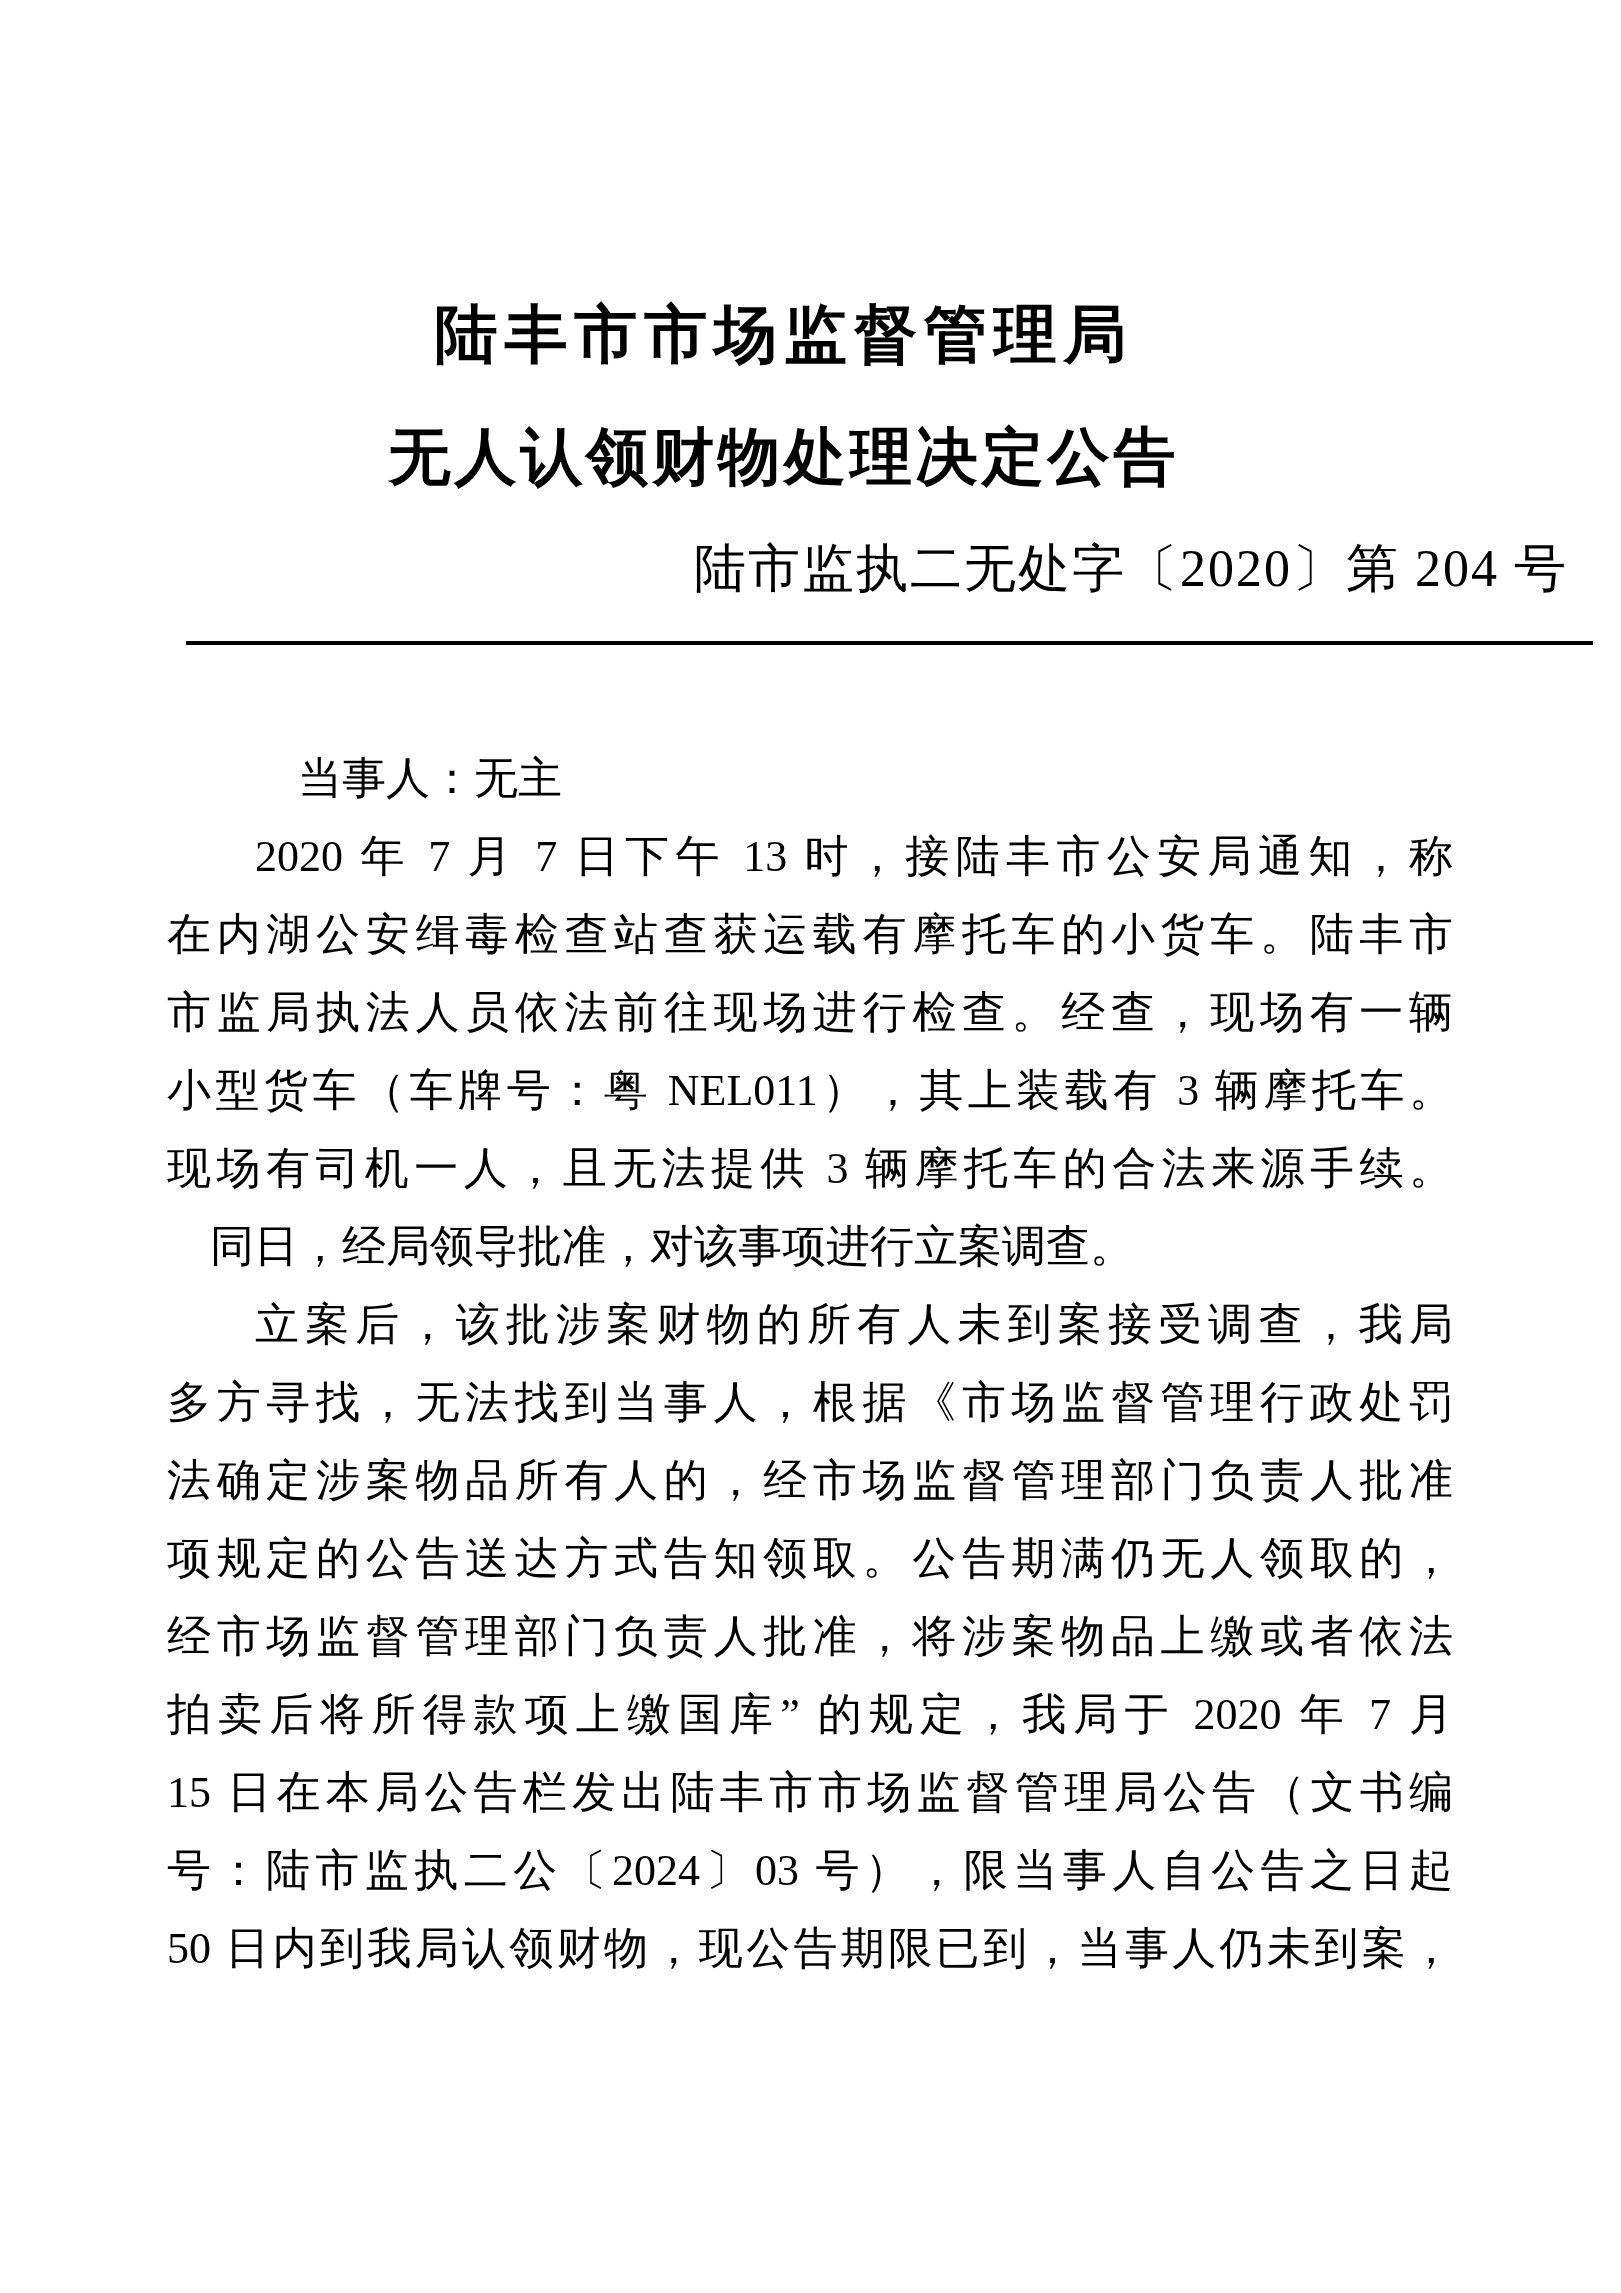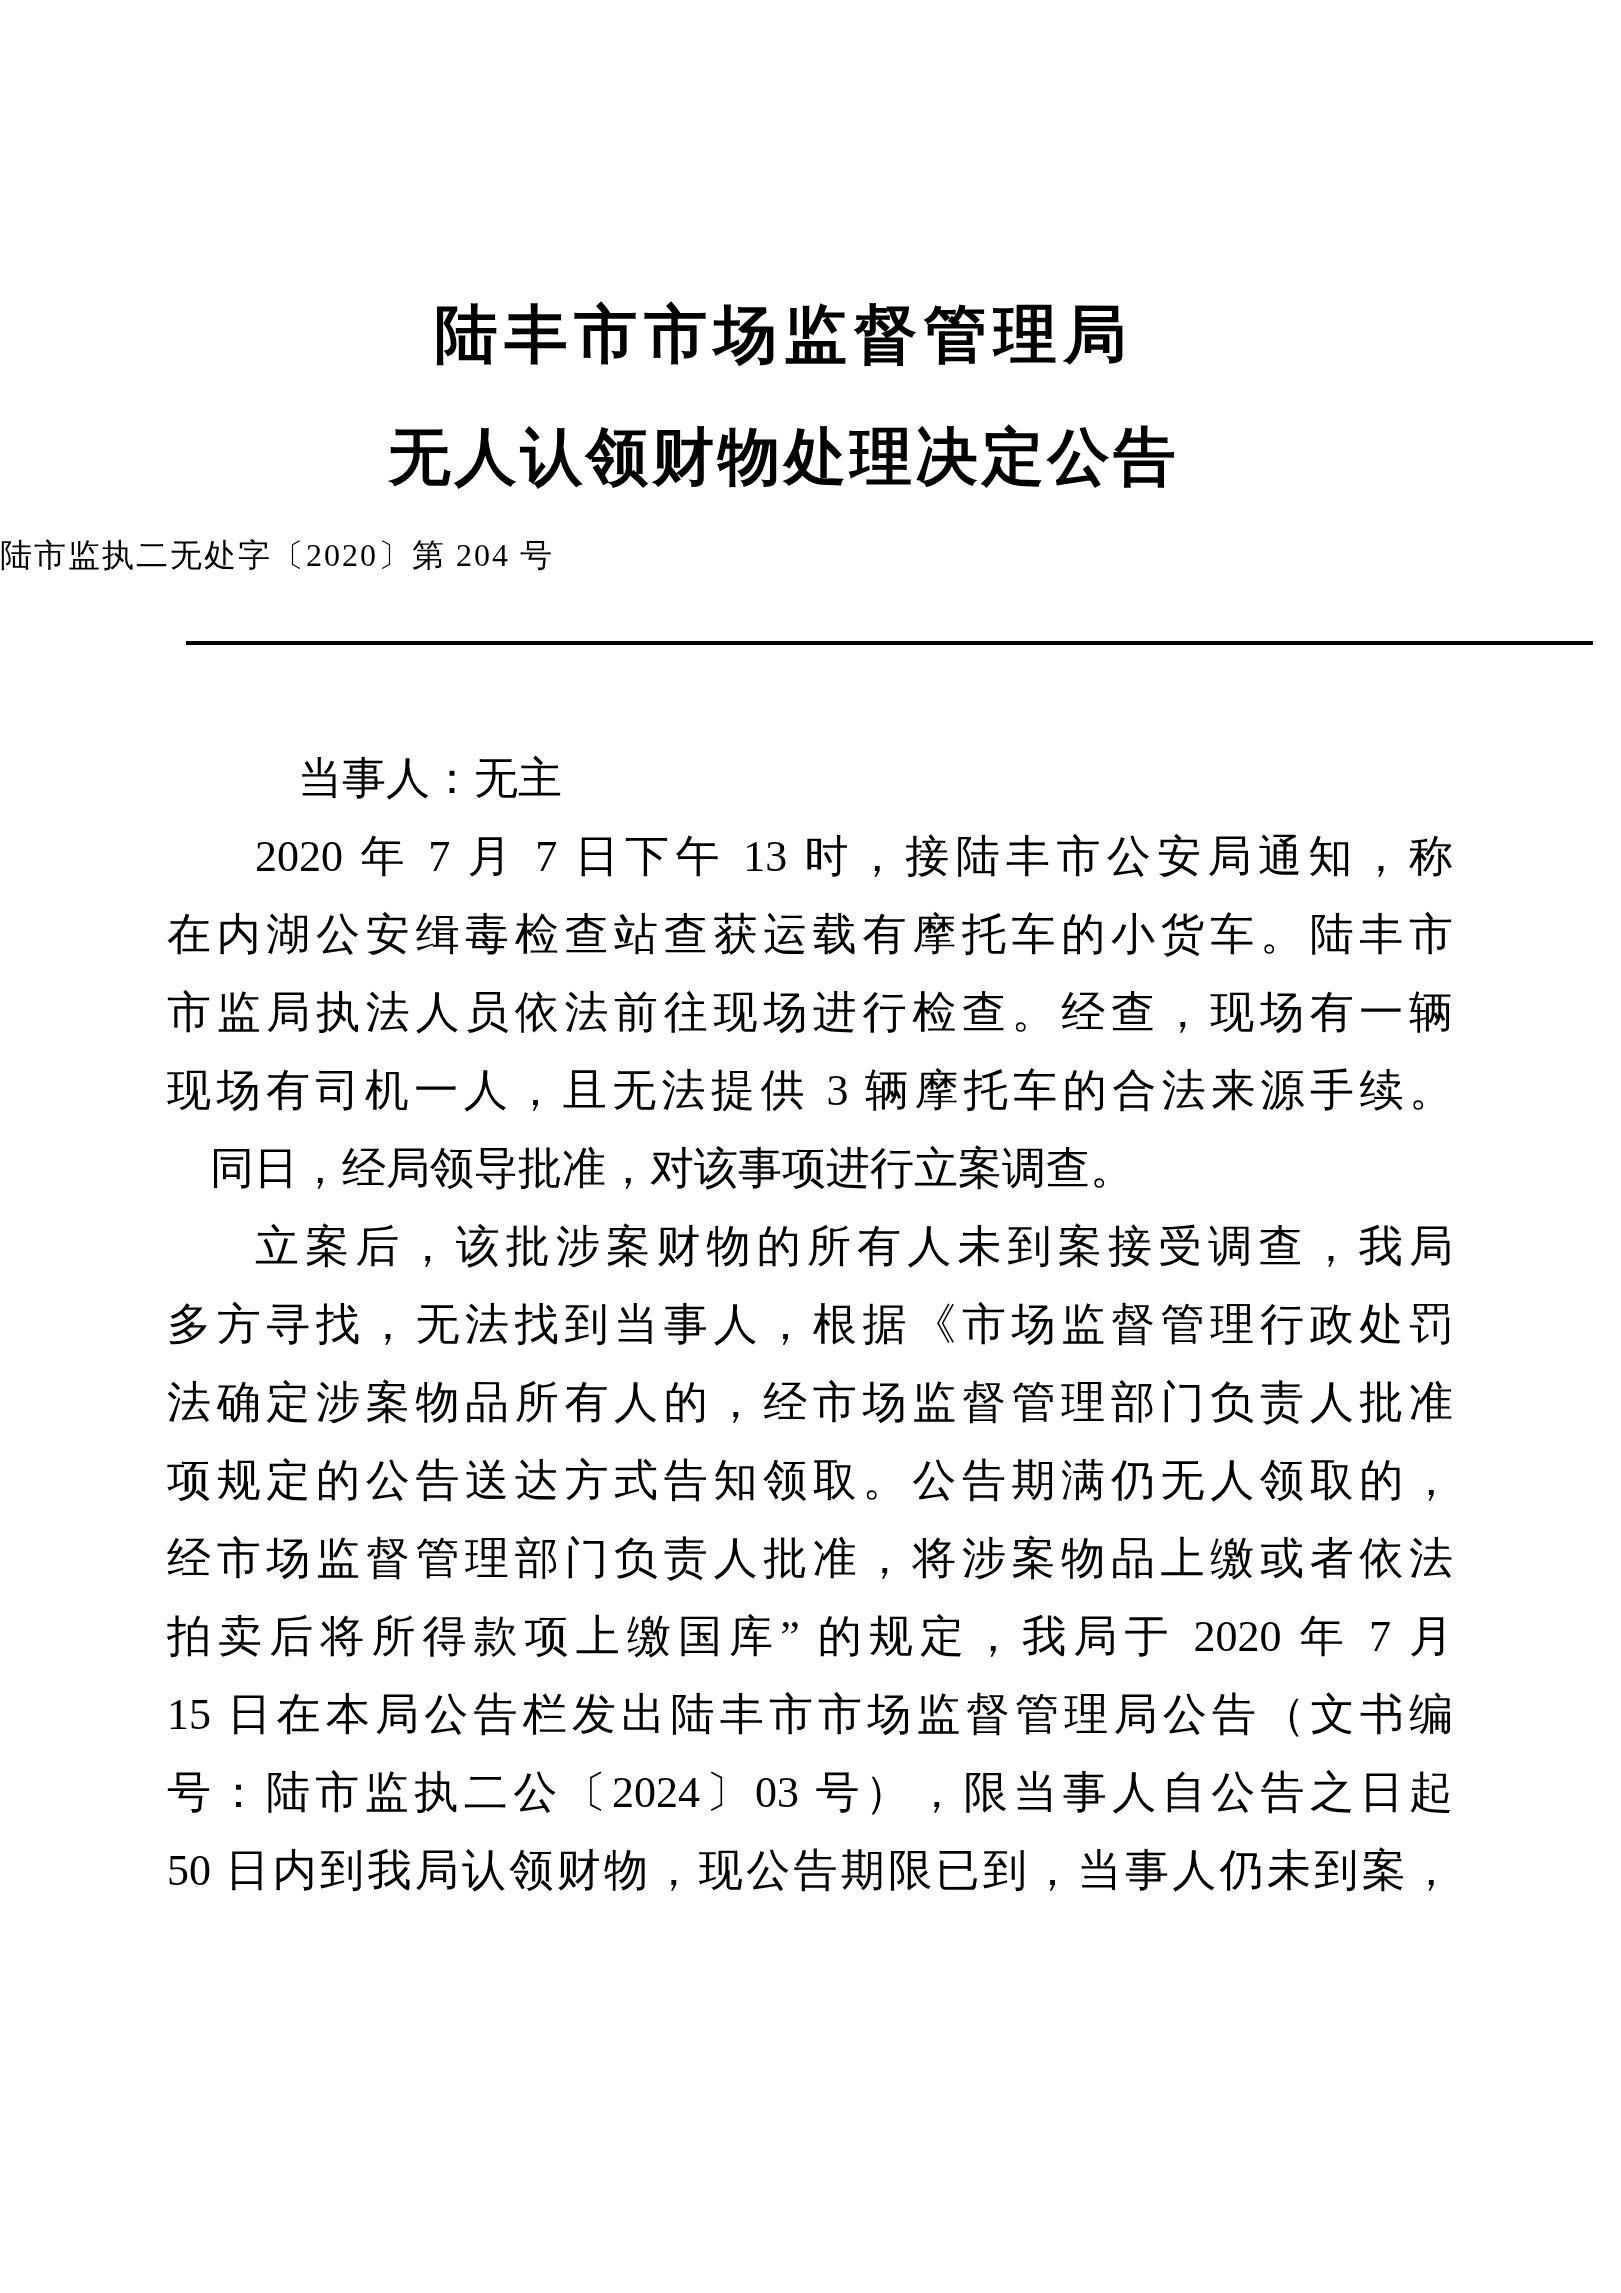--- a/index.html
+++ b/index.html
@@ -39,23 +39,23 @@
     font-size: 62px;
     letter-spacing: 3.9px;
     color: #000;
     white-space: nowrap;
   }
   .doc-number {
     position: absolute;
     top: 534px;
     left: 0;
     width: 1568px;
-    text-align: left;
+    text-align: right;
     font-family: "Liberation Serif", "DejaVu Serif", serif;
-    font-size: 32px;
+    font-size: 52px;
     letter-spacing: 2px;
     color: #000;
     white-space: nowrap;
   }
   .rule {
     position: absolute;
     top: 641px;
     left: 186px;
     width: 1407px;
     height: 3.9px;
@@ -97,20 +97,21 @@
 
   <div class="doc-number">陆市监执二无处字〔2020〕第 204 号</div>
 
   <div class="rule"></div>
 
   <div class="body-text">
     <div class="line indent short">当事人：无主</div>
     <div class="line indent">2020 年 7 月 7 日下午 13 时，接陆丰市公安局通知，称</div>
     <div class="line">在内湖公安缉毒检查站查获运载有摩托车的小货车。陆丰市</div>
     <div class="line">市监局执法人员依法前往现场进行检查。经查，现场有一辆</div>
+    <div class="line">小型货车（车牌号：粤 NEL011），其上装载有 3 辆摩托车。</div>
     <div class="line">现场有司机一人，且无法提供 3 辆摩托车的合法来源手续。</div>
     <div class="line short">同日，经局领导批准，对该事项进行立案调查。</div>
     <div class="line indent">立案后，该批涉案财物的所有人未到案接受调查，我局</div>
     <div class="line">多方寻找，无法找到当事人，根据《市场监督管理行政处罚</div>
     <div class="line">法确定涉案物品所有人的，经市场监督管理部门负责人批准</div>
     <div class="line">项规定的公告送达方式告知领取。公告期满仍无人领取的，</div>
     <div class="line">经市场监督管理部门负责人批准，将涉案物品上缴或者依法</div>
     <div class="line">拍卖后将所得款项上缴国库” 的规定，我局于 2020 年 7 月</div>
     <div class="line">15 日在本局公告栏发出陆丰市市场监督管理局公告（文书编</div>
     <div class="line">号：陆市监执二公〔2024〕03 号），限当事人自公告之日起</div>

